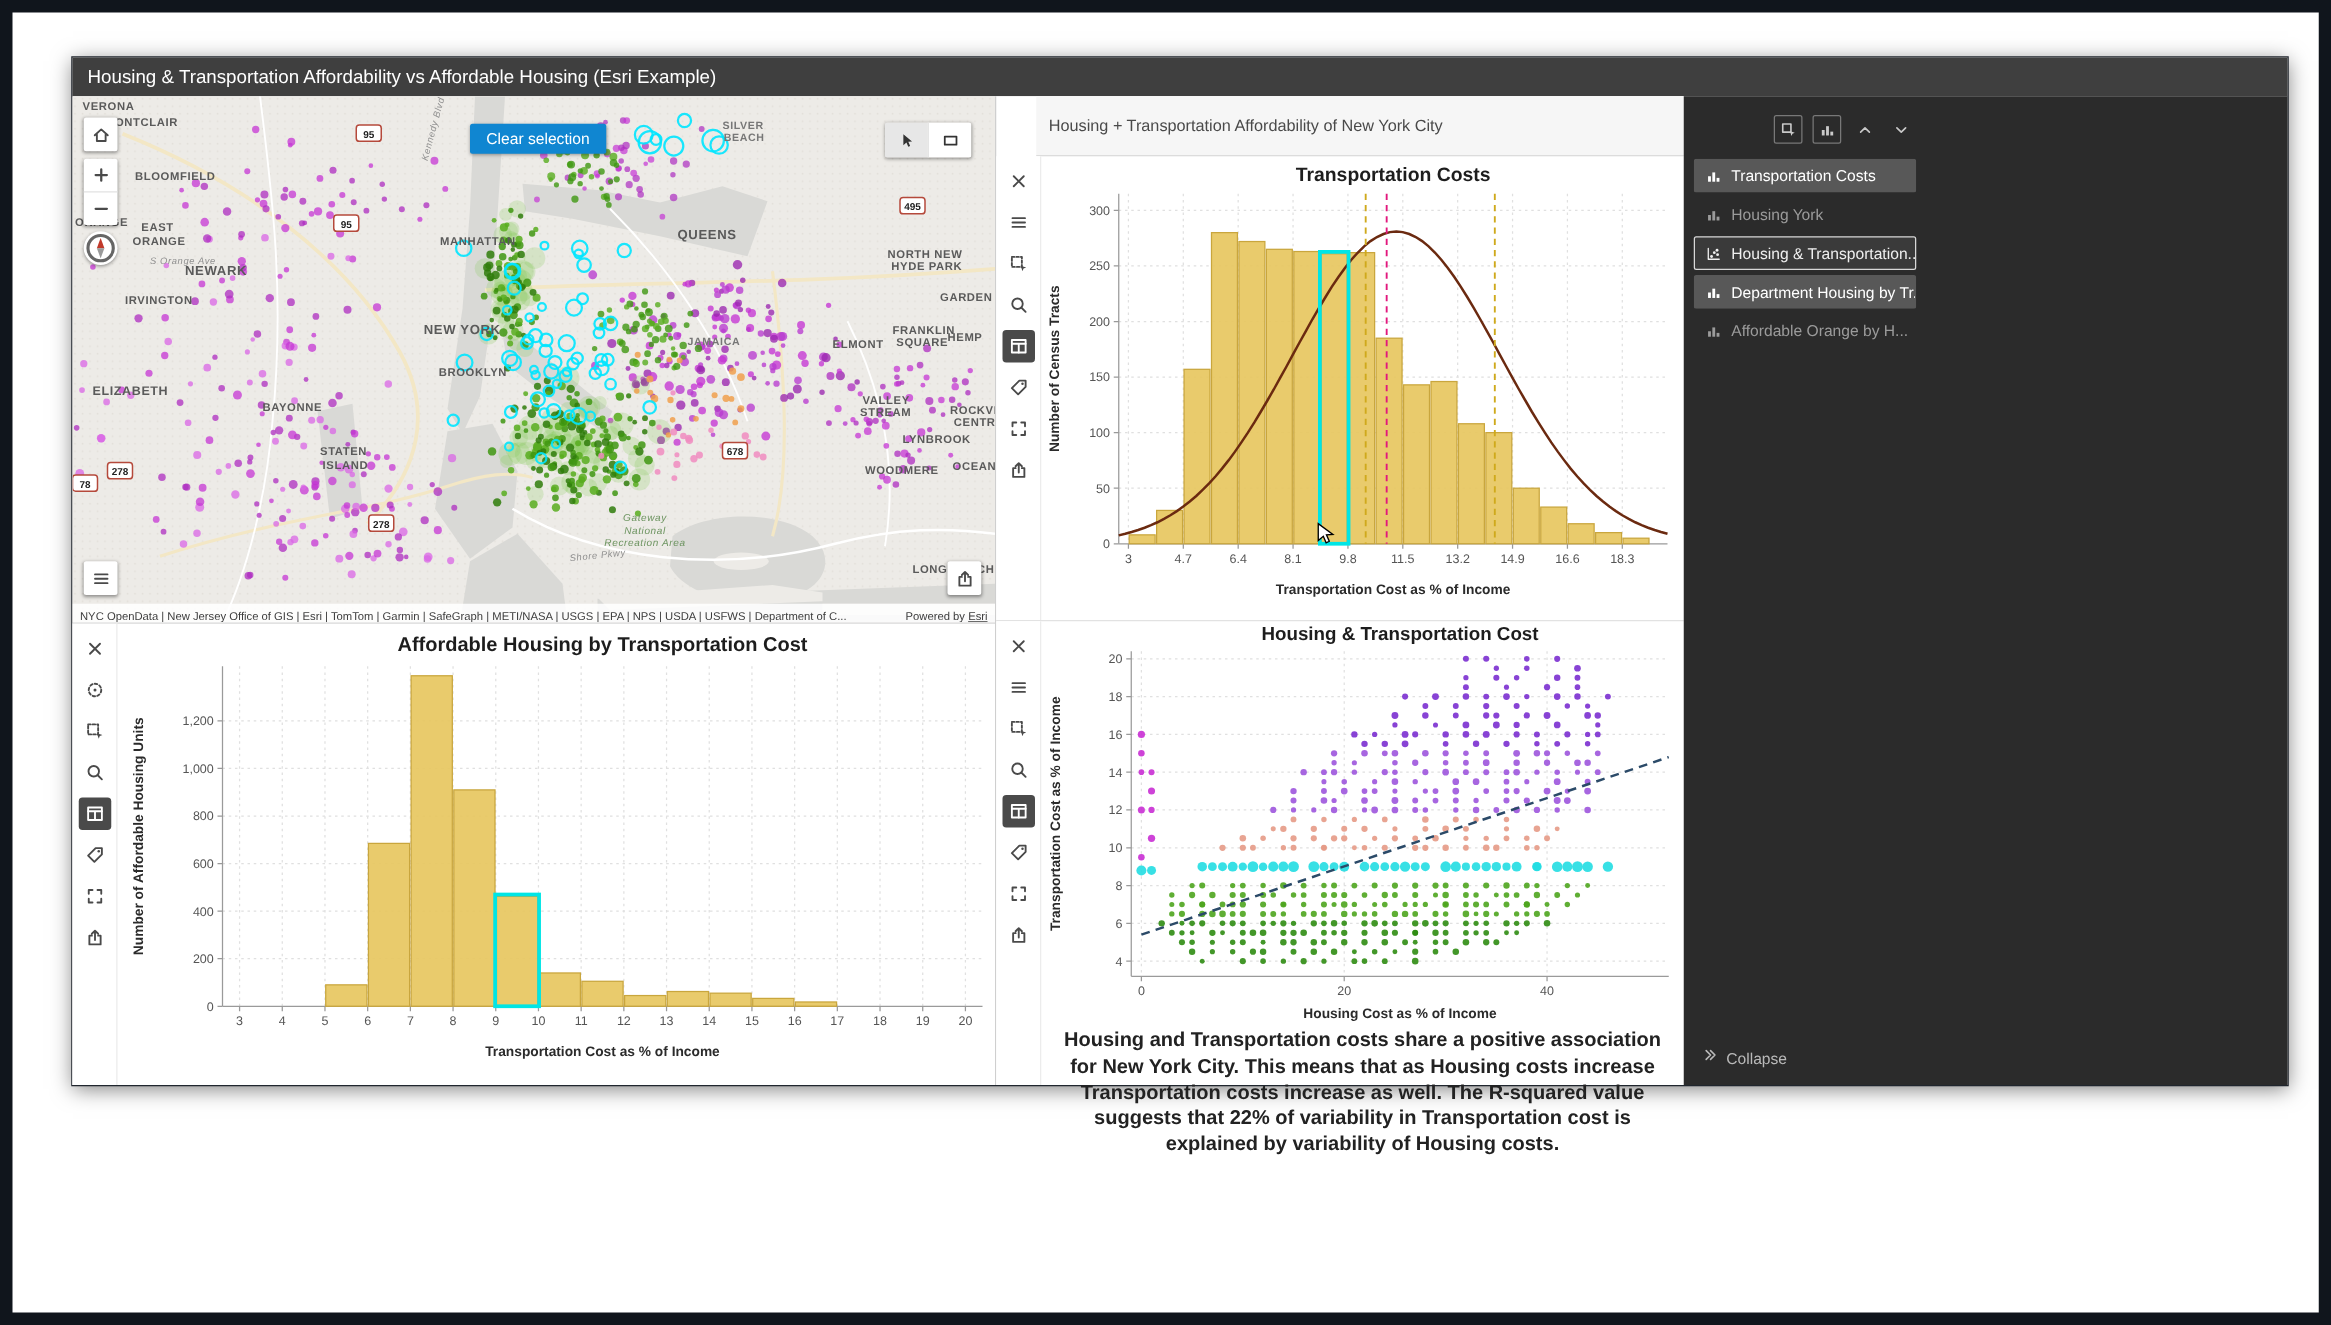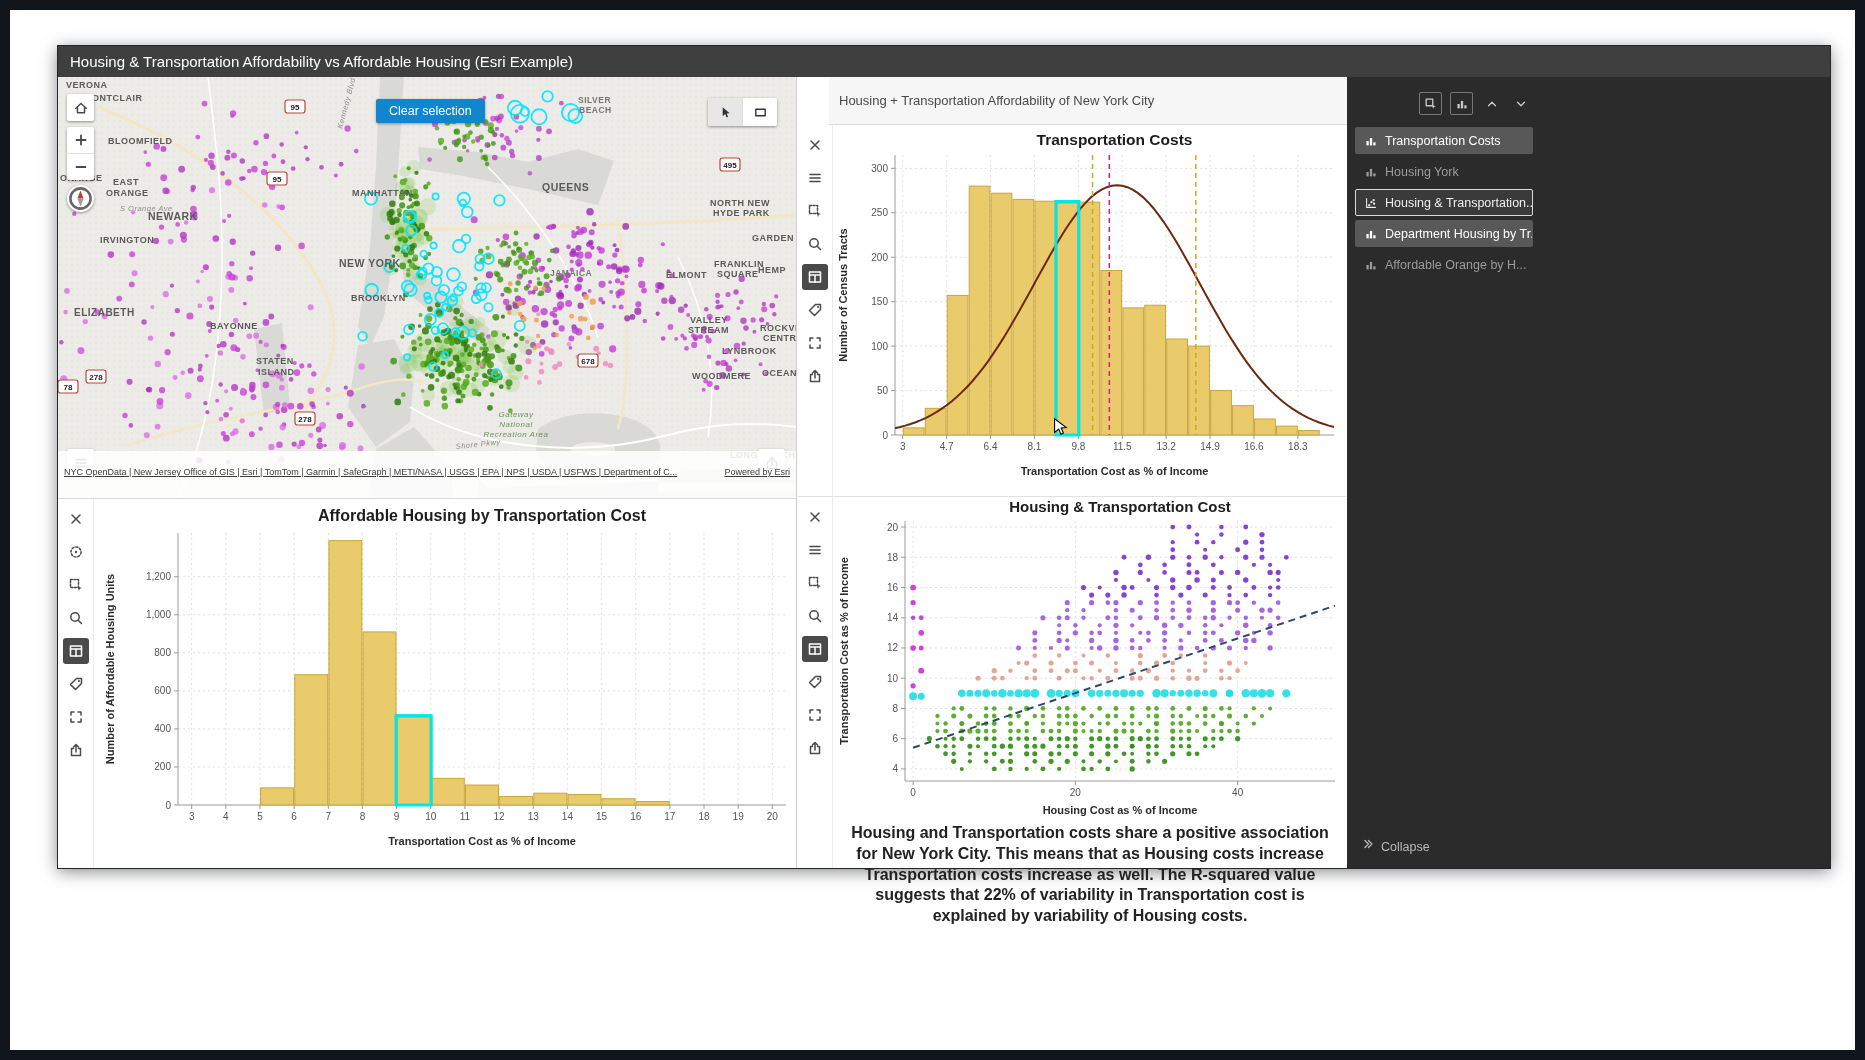--- a/index.html
+++ b/index.html
@@ -28,22 +28,22 @@
     font-size:12.5px;border:none;border-radius:2px;box-shadow:0 1px 3px rgba(0,0,0,.35);cursor:pointer;
     font-family:"Liberation Sans",sans-serif;}
   .tool-group{position:absolute;left:650px;top:21px;display:flex;box-shadow:0 1px 3px rgba(0,0,0,.4);border-radius:2px;overflow:hidden;}
   .tgb{width:34px;height:28px;background:#fff;display:flex;align-items:center;justify-content:center;color:#333;cursor:pointer;}
   .tgb+.tgb{border-left:1px solid #ddd;}
   .tgb.active{background:#e7e7e7;}
   .tgb svg{width:15px;height:15px;}
   .legendbtn{left:9px;top:372px;width:27px;height:27px;}
   .sharebtn{left:700px;top:372px;width:27px;height:27px;}
   .attribution{position:absolute;left:0;right:0;bottom:0;height:15px;background:rgba(255,255,255,.87);
-    font-size:9px;color:#3c3c3c;display:flex;justify-content:space-between;align-items:flex-start;
-    padding:16px 6px;white-space:nowrap;overflow:hidden;text-decoration:underline;}
+    font-size:9px;color:#3c3c3c;display:flex;justify-content:space-between;align-items:flex-end;
+    padding:0 6px;white-space:nowrap;overflow:hidden;}
   .attribution .powered u{cursor:pointer;}
 
   
   .bl-panel{position:absolute;left:0;top:421px;width:738px;height:370px;background:#fff;border-top:1px solid #d9d9d9;box-sizing:border-box;}
   .rt-col{position:absolute;left:738px;top:0;width:551px;height:791px;background:#fff;border-left:1px solid #cfcfcf;box-sizing:border-box;}
   .rt-header{position:absolute;left:0;top:0;right:0;height:48px;background:#f6f6f6;border-bottom:1px solid #dcdcdc;
     display:flex;align-items:center;padding-left:10px;font-size:13px;color:#4a4a4a;box-sizing:border-box;margin-left:32px;}
   .hist-panel{position:absolute;left:0;top:48px;width:100%;height:372px;border-bottom:1px solid #e2e2e2;box-sizing:border-box;}
   .scatter-panel{position:absolute;left:0;top:420px;width:100%;height:371px;}
   .vtoolbar{position:absolute;left:0;top:0;bottom:0;width:36px;border-right:1px solid #ececec;

